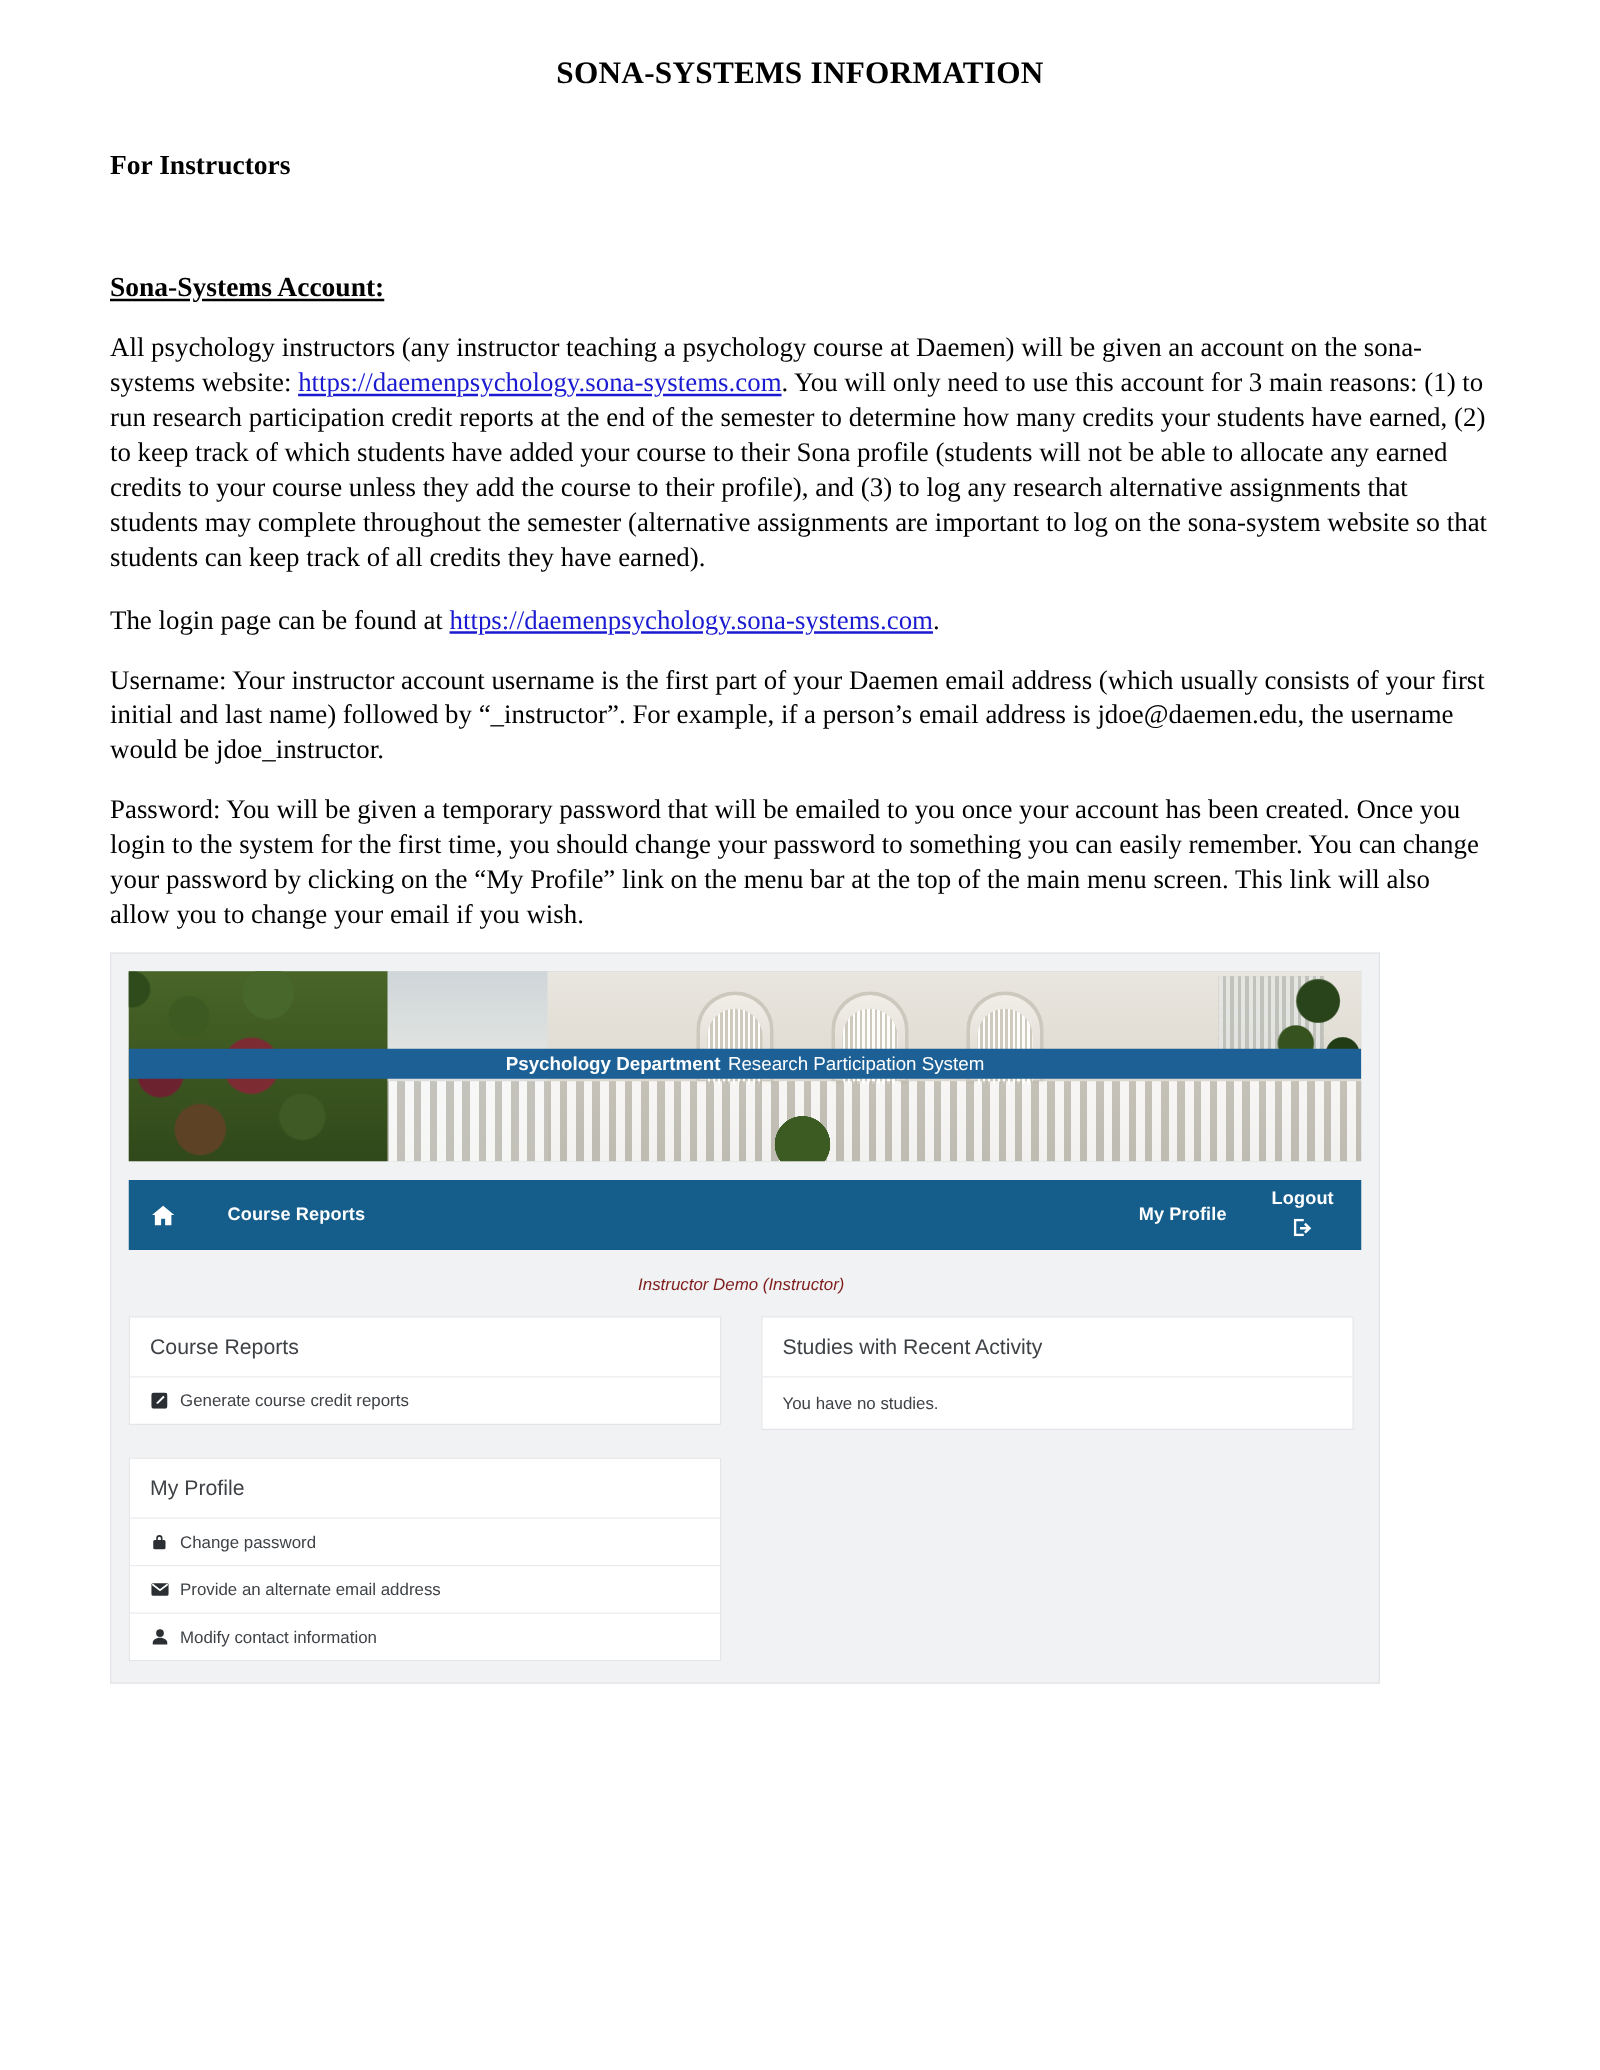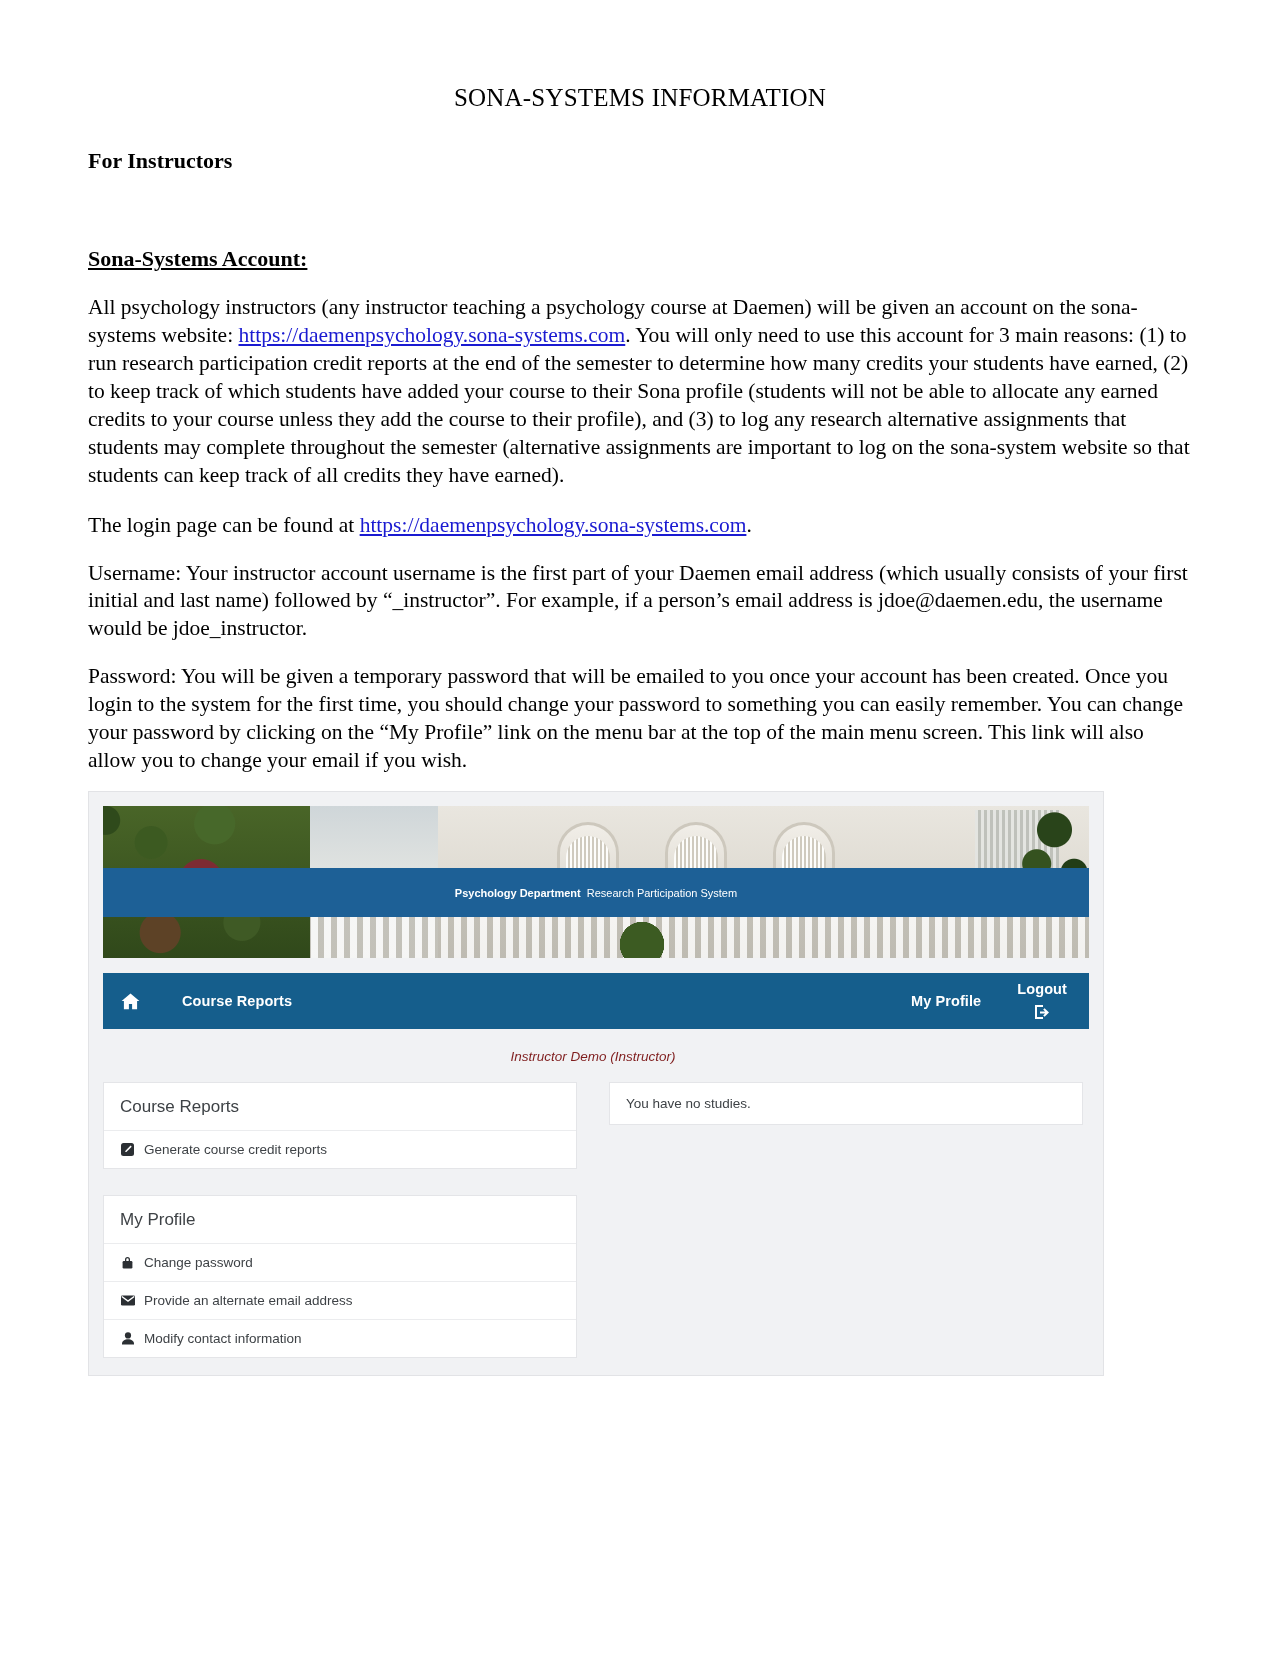--- a/index.html
+++ b/index.html
@@ -8,25 +8,25 @@
     width:1280px; height:1656px;
     background:#ffffff;
     font-family:"Liberation Serif", "DejaVu Serif", serif;
     color:#000;
     overflow:hidden;
   }
   .page { position:relative; width:1280px; height:1656px; padding:0 88px; }
 
   .doc-title {
     text-align:center;
-    font-weight:normal;
+    font-weight:bold;
     font-size:25px;
     letter-spacing:0.2px;
-    margin:0;
-    padding-top:84px;
+    margin:10px;
+    padding-top:35px;
   }
   .doc-subtitle {
     text-align:left;
     font-weight:bold;
     font-size:22px;
     margin:0;
     padding-top:36px;
   }
 
   .section-heading {
@@ -123,26 +123,26 @@
     background:
       radial-gradient(circle at 50% 30%, #29441a 0 17px, transparent 18px),
       radial-gradient(circle at 30% 62%, #35521f 0 14px, transparent 15px),
       radial-gradient(circle at 72% 70%, #223d16 0 13px, transparent 14px);
   }
   .bush {
     position:absolute; left:52%; bottom:-4px; width:52px; height:44px;
     background:radial-gradient(ellipse at 50% 60%, #3c5b22 0 60%, transparent 61%);
   }
   .banner-strip {
-    position:absolute; left:0; right:0; top:62px; height:49px;
+    position:absolute; left:0; right:0; top:62px; height:24px;
     background:#1d6096;
     display:flex; align-items:center; justify-content:center;
     font-family:"Liberation Sans", sans-serif;
     color:#fff;
-    font-size:11px;
+    font-size:15px;
   }
   .banner-strip b { font-weight:bold; margin-right:6px; }
 
   
   .navbar {
     margin-top:15px;
     height:56px;
     background:#155e8c;
     display:flex; align-items:center;
     padding:0 22px 0 18px;
@@ -312,20 +312,21 @@
                 </svg>
             </span>
             <span>Modify contact information</span>
           </div>
         </div>
 
       </div>
 
       <div class="col">
         <div class="card">
+          <div class="card-head">Studies with Recent Activity</div>
           <div class="plain-row">You have no studies.</div>
         </div>
       </div>
 
     </div>
 
   </div>
 
 </div>
 

